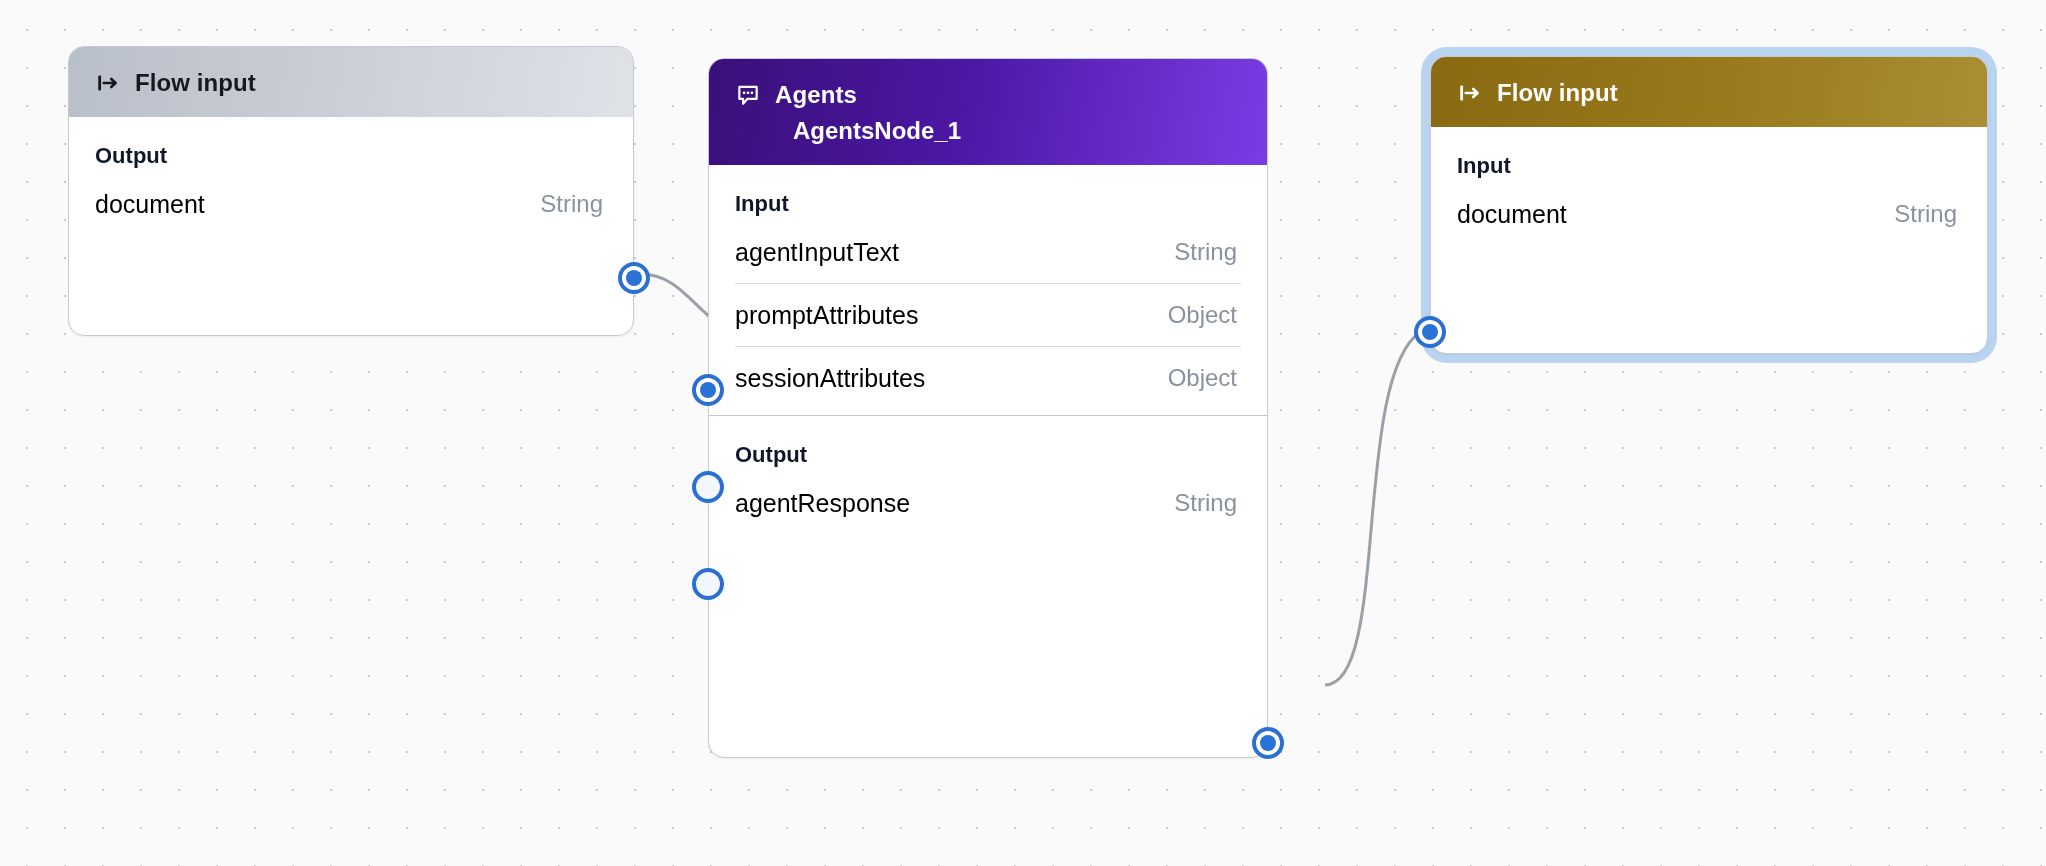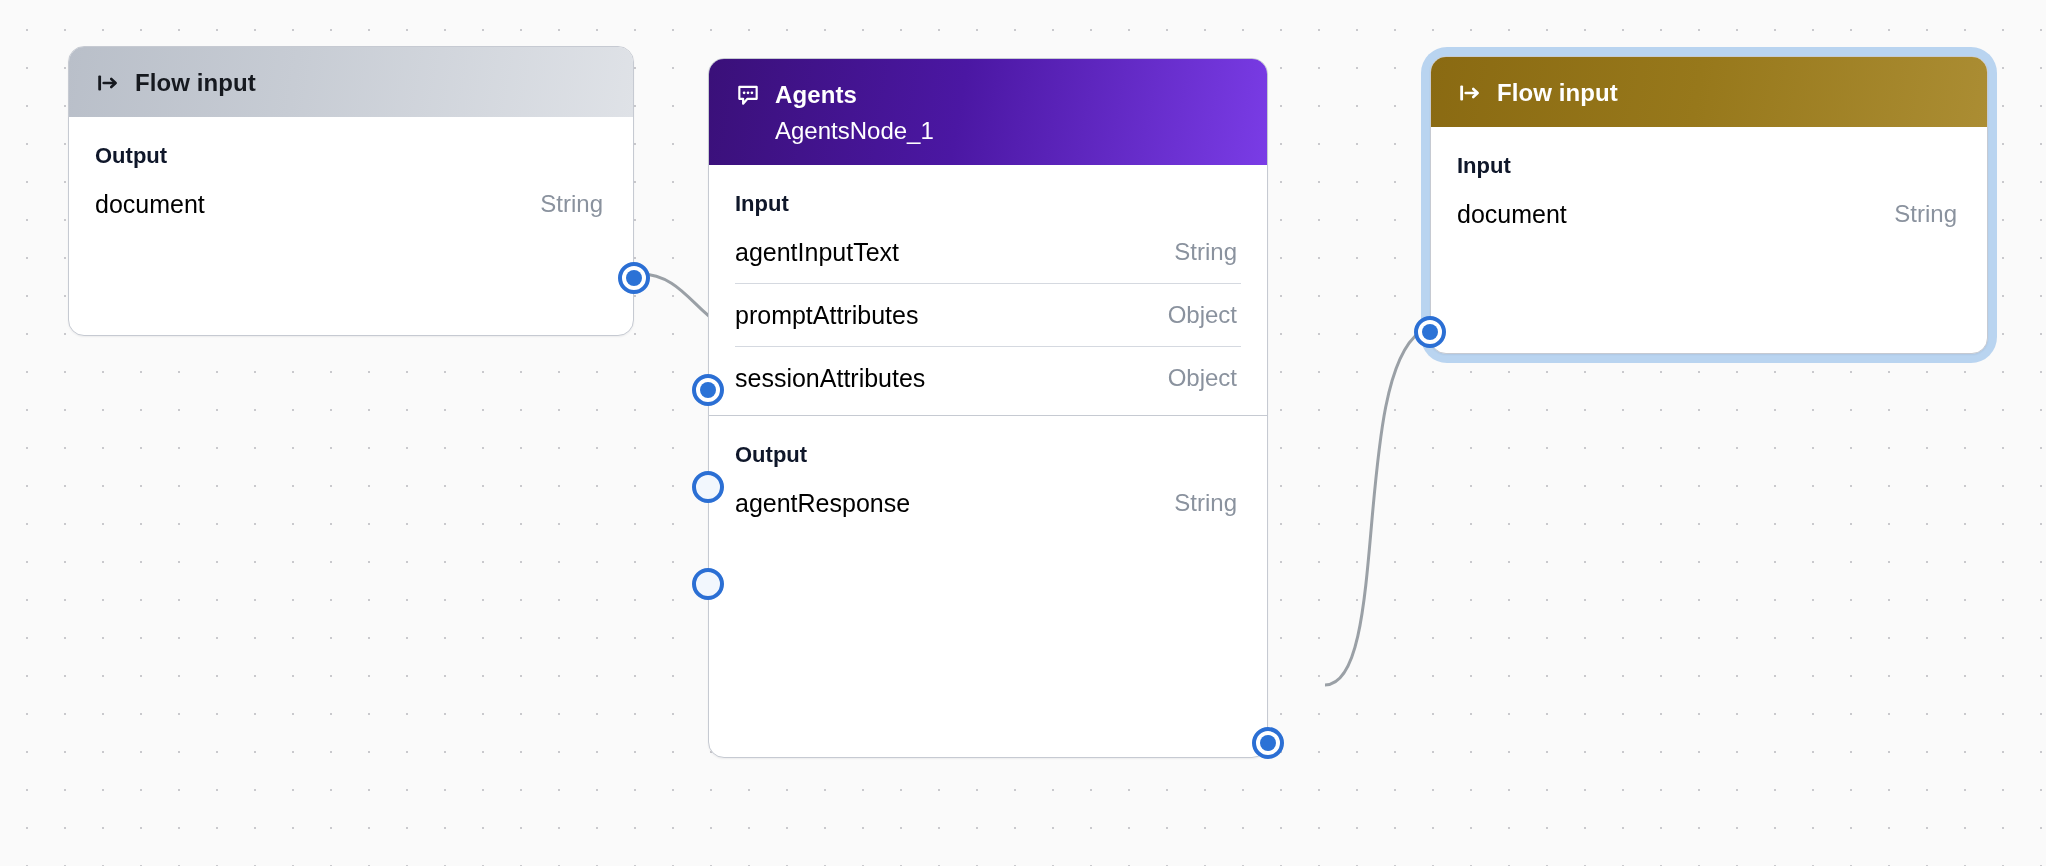--- a/index.html
+++ b/index.html
@@ -74,23 +74,23 @@
     flex: 0 0 auto;
   }
   .header-title {
     font-size: 24px;
     font-weight: 700;
     letter-spacing: .1px;
     white-space: nowrap;
   }
   .header-subtitle {
     font-size: 24px;
-    font-weight: 400;
+    font-weight: 700;
     margin-top: 8px;
-    margin-left: 40px;
+    margin-left: 58px;
     white-space: nowrap;
   }
 
   
   .hdr-grey {
     background: linear-gradient(100deg, #b9bfc9 0%, #c7ccd4 40%, #dfe2e7 100%);
   }
   .hdr-grey .header-title { color: #16191f; }
 
   

